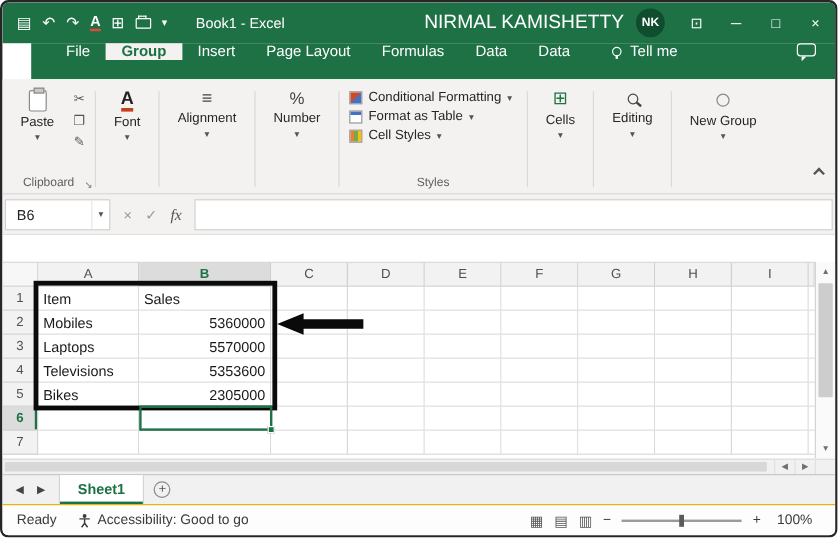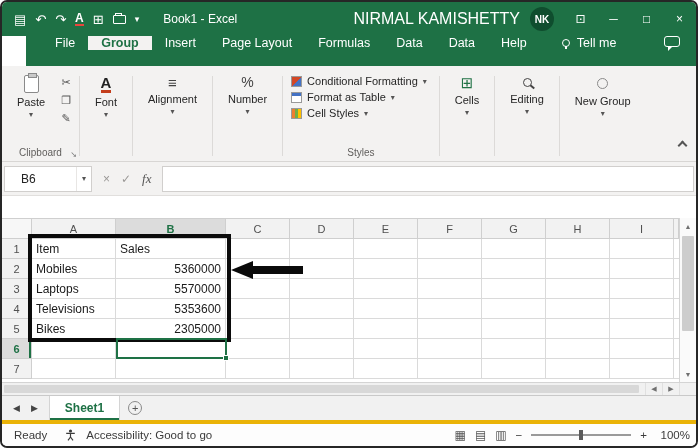--- a/index.html
+++ b/index.html
@@ -54,21 +54,21 @@
   .cs-icon { width: 11px; height: 11px; border: 1px solid #999; background: linear-gradient(90deg, #ED7D31 0 33%, #70AD47 33% 66%, #FFC000 66%); }
   .cells-icon { font-size: 15px; line-height: 16px; color: #217346; }
   .magnifier { width: 9px; height: 9px; border: 1.5px solid #444; border-radius: 50%; position: relative; display: inline-block; margin: 3px; }
   .magnifier::after { content: ''; position: absolute; width: 5px; height: 1.5px; background: #444; right: -4px; bottom: -1px; transform: rotate(40deg); }
   .circle-icon { width: 11px; height: 11px; border: 1.5px solid #8a8a8a; border-radius: 50%; margin: 3px; }
   .collapse-btn { position: absolute; right: 10px; bottom: 8px; }
   .chev-up { display: inline-block; width: 7px; height: 7px; border-left: 2px solid #555; border-top: 2px solid #555; transform: rotate(45deg); }
 
   
   .formularow { flex: 0 0 34px; background: #F3F2F1; display: flex; align-items: center; border-bottom: 1px solid #E1DFDD; }
-  .namebox { width: 88px; height: 26px; margin-left: 2px; background: #fff; border: 1px solid #D1CFCD; display: flex; align-items: center; font-size: 12px; padding-left: 16px; color: #222; }
+  .namebox { width: 88px; height: 26px; margin-left: 2px; background: #fff; border: 1px solid #D1CFCD; display: flex; align-items: center; font-size: 12px; padding-left: 9px; color: #222; }
   .nbcaret { margin-left: auto; height: 100%; display: flex; align-items: center; padding: 0 5px; border-left: 1px solid #E8E6E4; font-size: 8px; color: #555; }
   .fbicons { display: flex; align-items: center; gap: 11px; padding: 0 11px; color: #9a9896; font-size: 12px; }
   .fx { font-family: "Liberation Serif", serif; font-style: italic; font-size: 13px; color: #555; }
   .formulafield { flex: 1; height: 26px; background: #fff; border: 1px solid #D1CFCD; margin-right: 2px; font-size: 12px; padding: 0 4px; font-family: inherit; }
   .gap { flex: 0 0 22px; background: #fff; }
 
   
   .sheetarea { flex: 1; display: flex; position: relative; background: #fff; overflow: hidden; }
   .gridwrap { flex: 1; overflow: hidden; border-top: 1px solid #CFCFCF; }
   #grid { display: grid; grid-template-columns: 30px 84px 110px repeat(7, 64px) minmax(0, 1fr); grid-auto-rows: 20px; }
@@ -93,22 +93,22 @@
   .htrack { flex: 1; position: relative; }
   .hthumb { position: absolute; left: 2px; top: 2px; bottom: 2px; width: calc(100% - 8px); background: #D8D8D8; border-radius: 1px; }
   .hbtn { width: 17px; display: flex; align-items: center; justify-content: center; font-size: 7px; color: #707070; border-left: 1px solid #E0E0E0; }
   .hcorner { width: 17px; border-left: 1px solid #E0E0E0; }
   .sheettabs { flex: 0 0 25px; background: #F1F1F1; border-top: 1px solid #C9C9C9; display: flex; align-items: stretch; }
   .tabnav { display: flex; align-items: center; gap: 11px; padding: 0 11px; color: #444; font-size: 9px; }
   .sheettab { background: #fff; border-left: 1px solid #D4D4D4; border-right: 1px solid #D4D4D4; display: flex; align-items: center; padding: 0 15px; font-size: 12px; font-weight: bold; color: #1E7145; position: relative; }
   .sheettab::after { content: ''; position: absolute; left: 0; right: 0; bottom: 0; height: 2px; background: #1E7145; }
   .addsheet { width: 30px; display: flex; align-items: center; justify-content: center; }
   .addsheet span { width: 14px; height: 14px; border: 1px solid #8a8a8a; border-radius: 50%; color: #555; font-size: 11px; line-height: 12px; text-align: center; }
-  .statusbar { flex: 0 0 26px; background: #FDFDFD; border-top: 4px solid #eab308; display: flex; align-items: center; gap: 18px; font-size: 11.5px; color: #3b3b3b; padding: 0 6px 0 12px; }
-  .acc { display: flex; align-items: center; gap: 10px; }
+  .statusbar { flex: 0 0 26px; background: #FDFDFD; border-top: 1px solid #eab308; display: flex; align-items: center; gap: 18px; font-size: 11.5px; color: #3b3b3b; padding: 0 19px 0 12px; }
+  .acc { display: flex; align-items: center; gap: 5px; }
   .statusright { margin-left: auto; display: flex; align-items: center; gap: 9px; }
   .viewbtn { font-size: 12px; color: #555; }
   .ztrack { width: 100px; height: 2px; background: #9a9a9a; position: relative; }
   .zthumb { position: absolute; left: 48px; top: -4px; width: 4px; height: 10px; background: #5a5a5a; }
   .zoomlabel { min-width: 34px; text-align: right; }
 </style>
 </head>
 <body>
 
 <div class="window">
@@ -137,21 +137,20 @@
   </div>
 
   <div class="tabsbar">
     <div class="mtab">File</div>
     <div class="mtab active">Group</div>
     <div class="mtab">Insert</div>
     <div class="mtab">Page Layout</div>
     <div class="mtab">Formulas</div>
     <div class="mtab">Data</div>
     <div class="mtab">Data</div>
-    <div class="mtab">Help</div>
     <div class="tellme">
       <span class="bulb"></span>
       <span>Tell me</span>
     </div>
     <div class="comment-btn">
       <span class="comment-icon"></span>
     </div>
   </div>
 
   <div class="ribbon">

